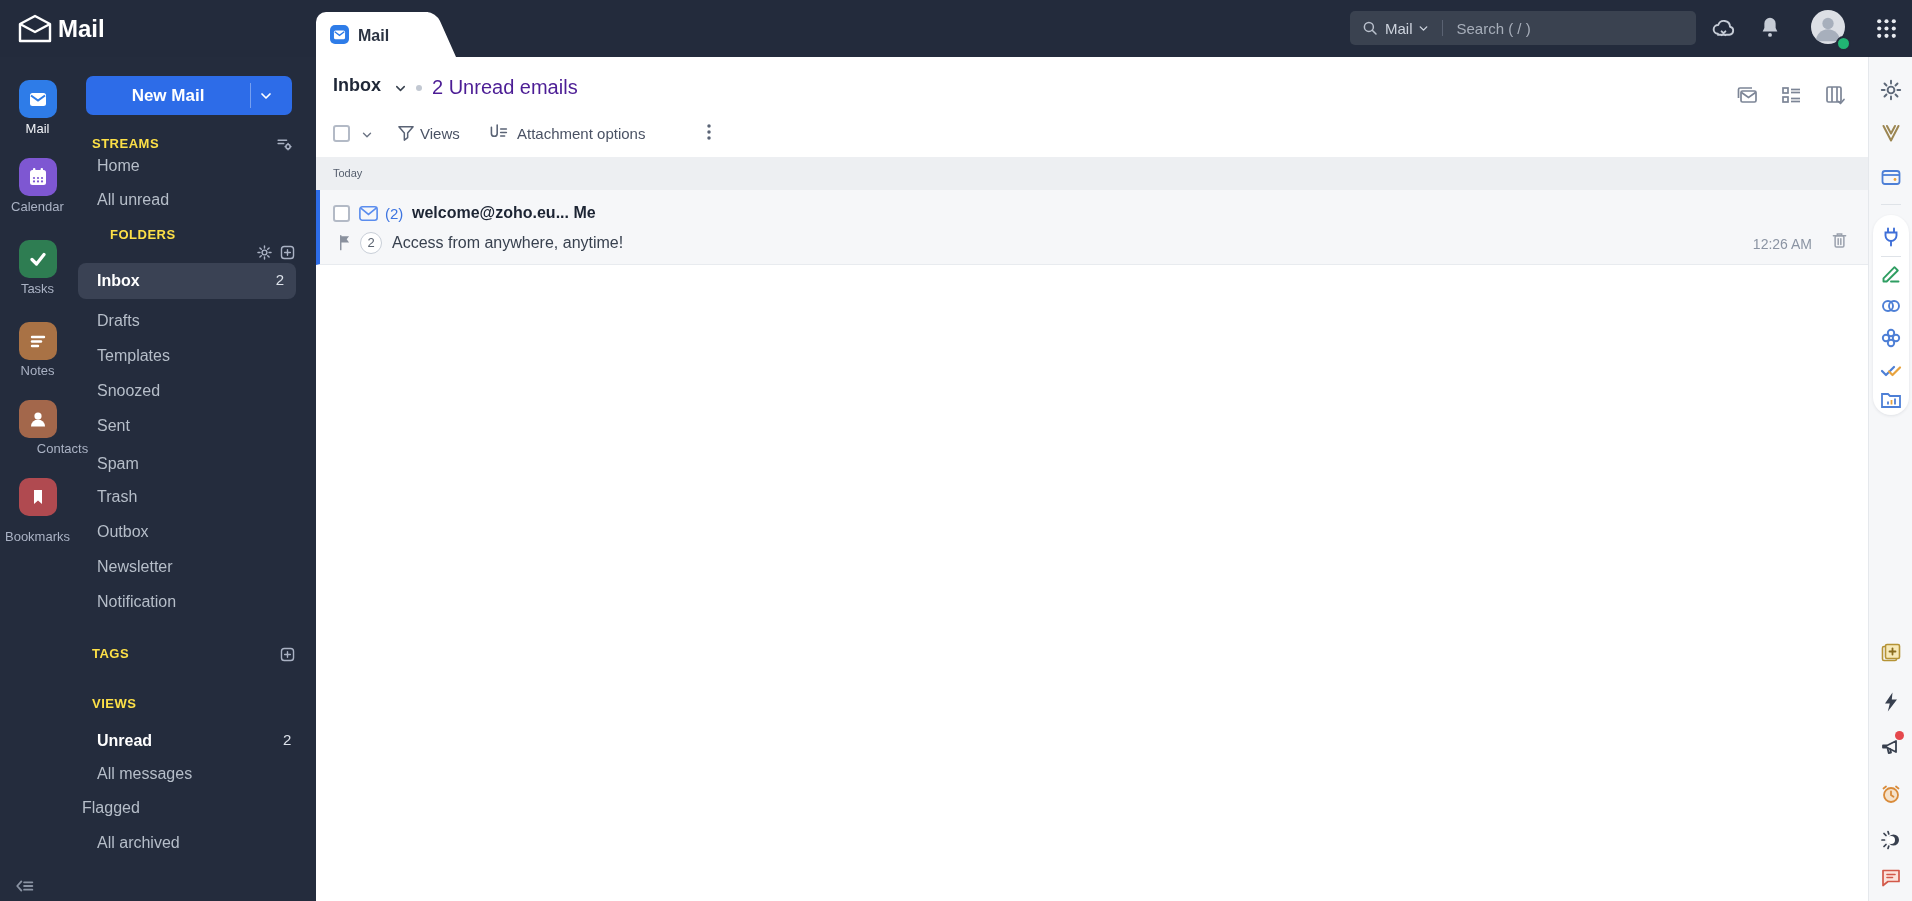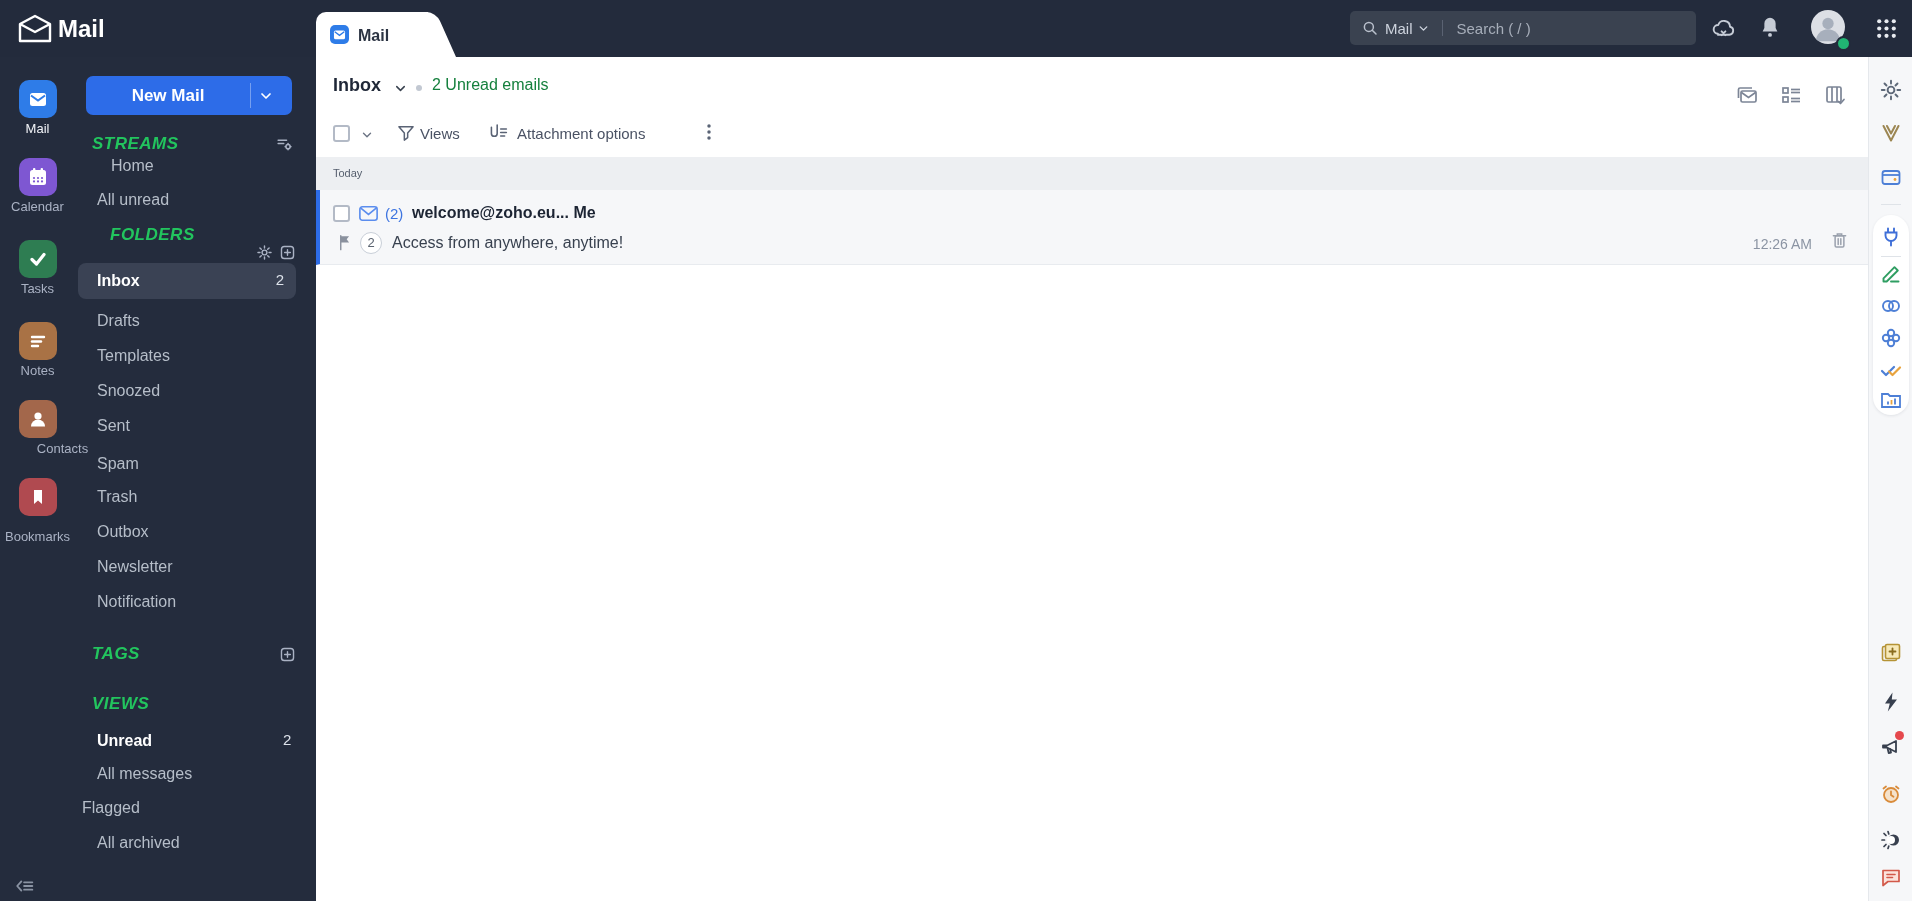--- a/index.html
+++ b/index.html
@@ -19,34 +19,34 @@
 
   
   .sidebar{left:0;top:57px;width:316px;height:844px;background:#242c3d;}
   .tile{width:38px;height:38px;border-radius:10px;left:19px;}
   .tile svg{margin:7px auto 0;}
   .rail-label{left:0;width:75px;text-align:center;font-size:13px;color:#aab2c4;}
   .rail-label .trunc{display:inline-block;max-width:70px;overflow:hidden;text-overflow:ellipsis;white-space:nowrap;vertical-align:top;}
   .newmail{left:86px;top:19px;width:206px;height:39px;background:#2d6ce8;border-radius:7px;color:#fff;}
   .newmail .lbl{position:absolute;left:0;width:164px;text-align:center;line-height:39px;font-size:17px;font-weight:600;}
   .newmail .split{position:absolute;left:164px;top:7px;height:25px;width:1px;background:rgba(255,255,255,.35);}
-  .sec-h{font-size:17px;font-weight:700;color:#22c55e;letter-spacing:.5px;line-height:24px;font-style:italic;}
+  .sec-h{font-size:13px;font-weight:700;color:#fde047;letter-spacing:.5px;line-height:24px;}
   .nav{font-size:16px;color:#b6bec9;line-height:24px;}
   .sel-row{left:78px;width:218px;height:36px;background:#3a4254;border-radius:8px;}
   .badge{font-size:15px;color:#dde2ea;}
 
   
   .content{left:316px;top:57px;width:1552px;height:844px;background:#fff;}
   .tab{left:316px;top:12px;width:112px;height:45px;background:#fff;border-top-left-radius:10px;z-index:2;}
   .tab:after{content:"";position:absolute;top:0;right:-18px;width:34px;height:100%;background:#fff;
              transform:skewX(24deg);border-top-right-radius:9px;}
   .tab .mini{position:absolute;left:14px;top:13px;width:19px;height:19px;border-radius:5px;background:#2e7ce8;}
   .tab .lbl{position:absolute;left:42px;top:0;line-height:47px;font-size:16px;font-weight:600;color:#2b3342;z-index:3;}
   .inbox-h{font-size:18px;font-weight:700;color:#1f2737;}
-  .link{font-size:16px;color:#15803d;}
+  .link{font-size:20px;color:#4c1d95;}
   .toolbar-lbl{font-size:15px;color:#4a5264;}
   .checkbox{width:17px;height:17px;border:2px solid #b3bac6;border-radius:3px;background:#fff;box-sizing:border-box;}
   .today-bar{left:0;top:100px;width:1552px;height:33px;background:#edeff2;}
   .today-lbl{left:17px;top:0;line-height:33px;font-size:11px;color:#555e6d;}
   .mailrow{left:0;top:133px;width:1548px;height:74px;background:#f6f7f9;border-left:4px solid #2d6ce8;
            border-bottom:1px solid #e8ebef;}
   .sender{font-size:16px;font-weight:700;color:#1c2433;}
   .prefix{font-size:15px;color:#3d74e0;}
   .snippet{font-size:16px;color:#38414f;}
   .cbadge{width:22px;height:22px;border:1px solid #c9cfd8;border-radius:50%;background:#fff;box-sizing:border-box;
@@ -137,21 +137,21 @@
       <svg width="17" height="17" viewBox="0 0 24 24" stroke="#aab2c4" stroke-width="2" fill="none" stroke-linecap="round">
         <line x1="3" y1="6" x2="15" y2="6"></line>
         <line x1="3" y1="10.5" x2="11" y2="10.5"></line>
         <circle cx="17" cy="15" r="3"></circle>
         <line x1="17" y1="10.5" x2="17" y2="12"></line>
         <line x1="17" y1="18" x2="17" y2="19.5"></line>
         <line x1="12.8" y1="15" x2="14" y2="15"></line>
         <line x1="20" y1="15" x2="21.2" y2="15"></line>
       </svg>
     </span>
-  <div class="abs nav" style="left:111px;top:97px;">Home</div>
+  <div class="abs nav" style="left:97px;top:97px;">Home</div>
   <div class="abs nav" style="left:97px;top:131px;">All unread</div>
 
   <div class="abs sec-h" style="left:92px;top:166px;margin-left:18px;">FOLDERS</div>
   <span class="abs" style="left:256px;top:187px;">
       <svg width="17" height="17" viewBox="0 0 24 24" stroke="#aab2c4" stroke-width="2" fill="none">
         <circle cx="12" cy="12" r="3.4"></circle>
         <g stroke-linecap="round">
           <line x1="12" y1="2.8" x2="12" y2="5.6"></line>
           <line x1="12" y1="18.4" x2="12" y2="21.2"></line>
           <line x1="2.8" y1="12" x2="5.6" y2="12"></line>

